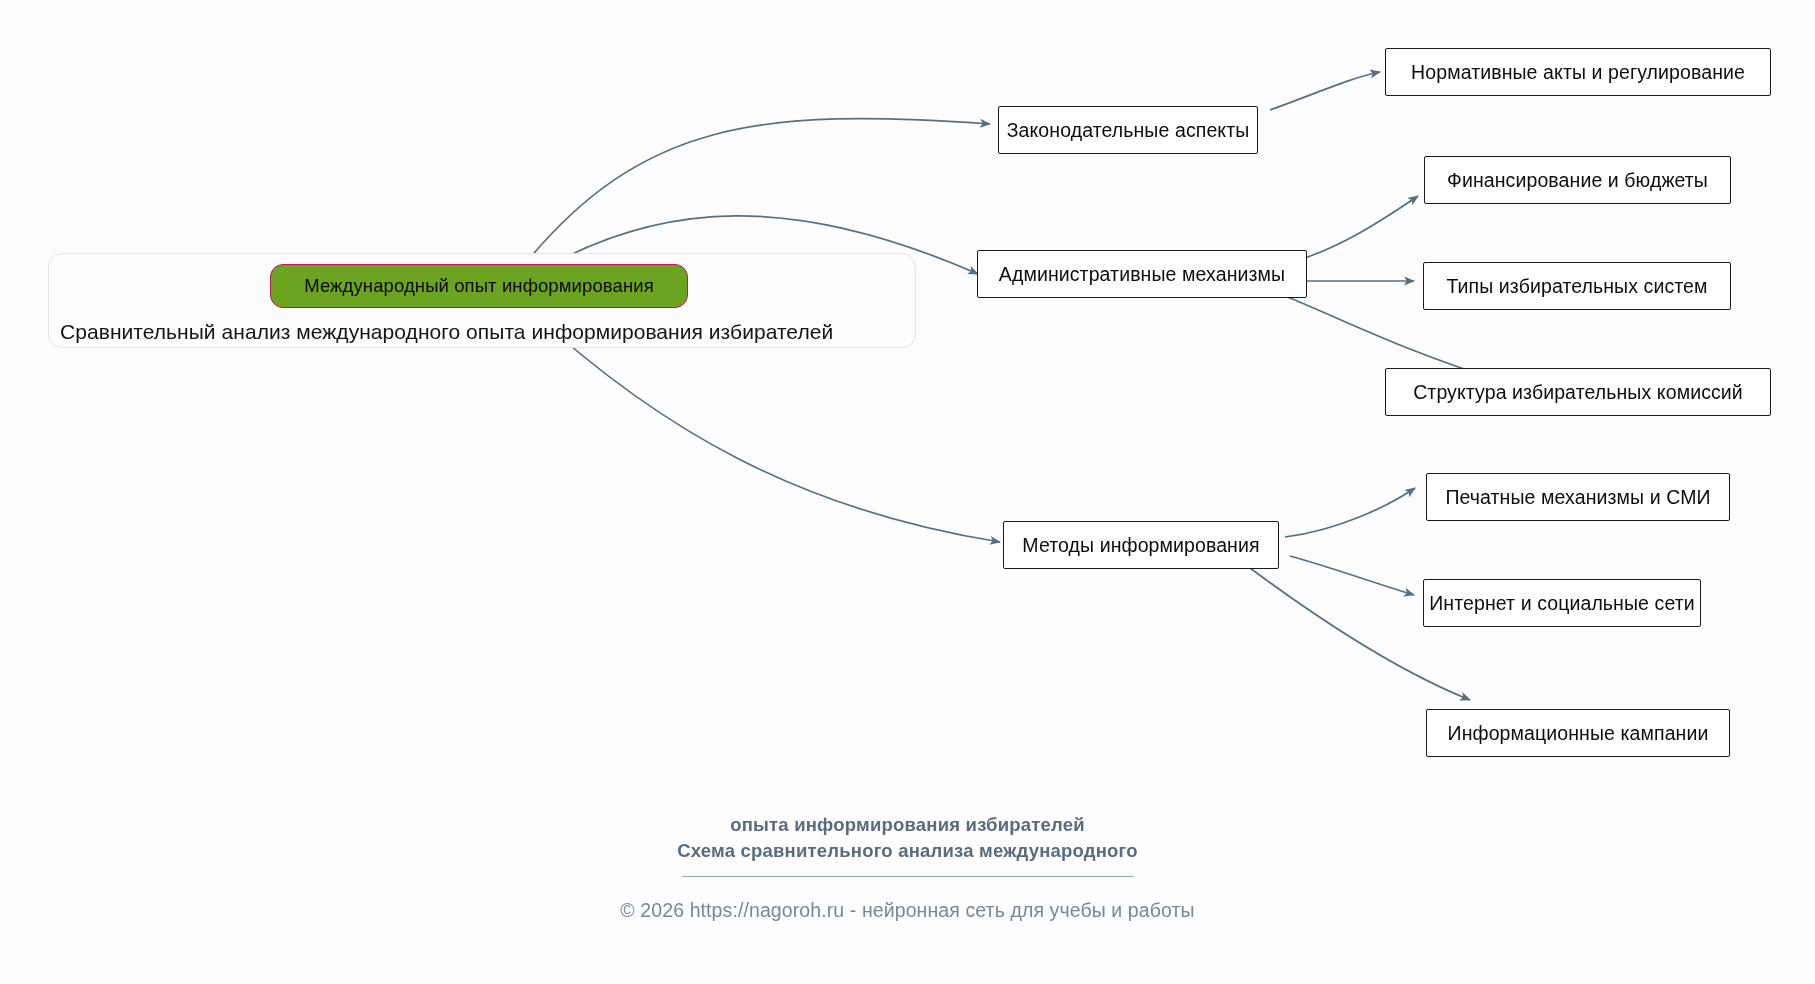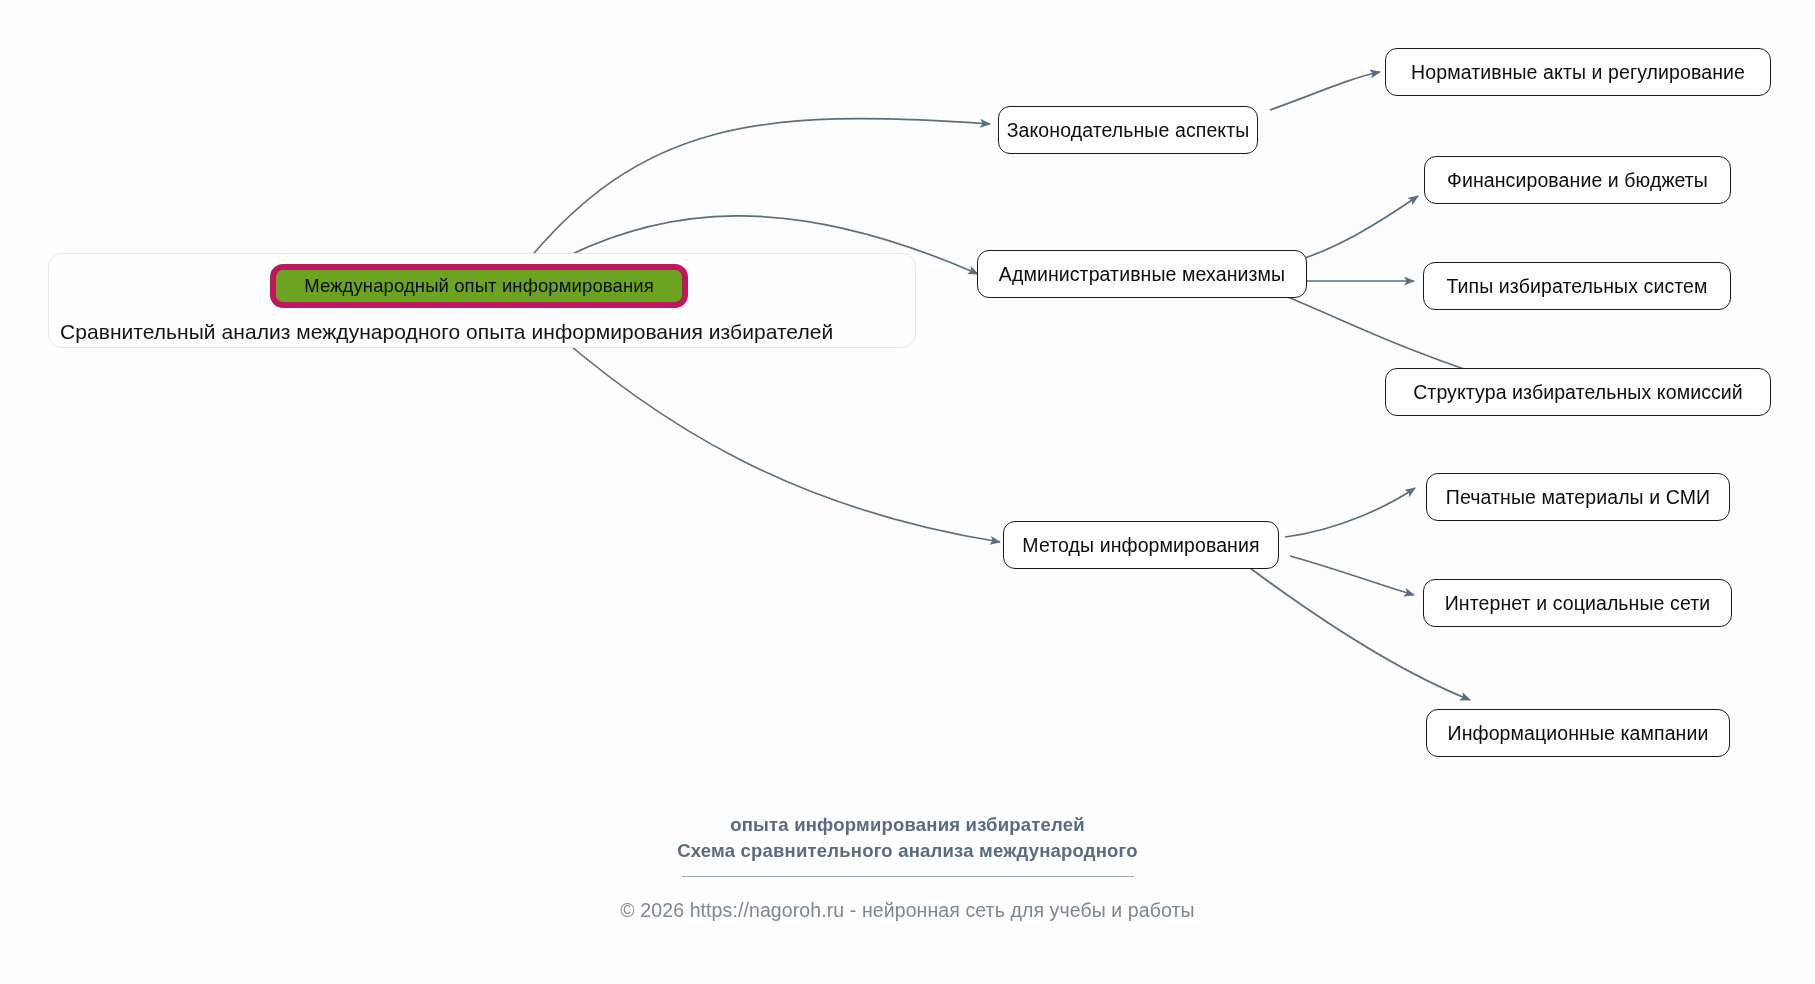--- a/index.html
+++ b/index.html
@@ -27,35 +27,35 @@
     height: 984px;
     pointer-events: none;
   }
   .node {
     position: absolute;
     box-sizing: border-box;
     display: flex;
     align-items: center;
     justify-content: center;
     white-space: nowrap;
-    border-radius: 12px;
+    border-radius: 2px;
     font-size: 19.5px;
     color: #0d0d0d;
     letter-spacing: 0.1px;
   }
   .node-branch,
   .node-leaf {
     background: #ffffff;
     border: 1.6px solid #1a1a1a;
     height: 48px;
     padding: 0 17px;
   }
   .node-root {
     background: #6ca320;
-    border: 6px solid #be185d;
+    border: 1px solid #be185d;
     height: 44px;
     padding: 0 18px;
     border-radius: 13px;
     font-size: 18.5px;
     color: #0c0c0c;
   }
   .root-wrap {
     position: absolute;
     box-sizing: border-box;
     background: #fdfdfd;
@@ -144,23 +144,23 @@
   <div class="node node-branch" style="left:1003px; top:521px; width:276px;">Методы информирования</div>
 
   <div class="node node-leaf" style="left:1385px; top:48px; width:386px;">Нормативные акты и регулирование</div>
 
   <div class="node node-leaf" style="left:1424px; top:156px; width:307px;">Финансирование и бюджеты</div>
 
   <div class="node node-leaf" style="left:1423px; top:262px; width:308px;">Типы избирательных систем</div>
 
   <div class="node node-leaf" style="left:1385px; top:368px; width:386px;">Структура избирательных комиссий</div>
 
-  <div class="node node-leaf" style="left:1426px; top:473px; width:304px;">Печатные материалы и СМИ</div>
+  <div class="node node-leaf" style="left:1426px; top:473px; width:304px;">Печатные механизмы и СМИ</div>
 
-  <div class="node node-leaf" style="left:1423px; top:579px; width:309px;">Интернет и социальные сети</div>
+  <div class="node node-leaf" style="left:1423px; top:579px; width:278px;">Интернет и социальные сети</div>
 
   <div class="node node-leaf" style="left:1426px; top:685px; width:304px;margin-top:24px;">Информационные кампании</div>
 
   <div id="footer" style="top:812px;">
     <div class="footer-title">
       <div>опыта информирования избирателей</div>
       <div>Схема сравнительного анализа международного</div>
     </div>
     <div class="footer-rule"></div>
     <div class="footer-credit">© 2026 https://nagoroh.ru - нейронная сеть для учебы и работы</div>

